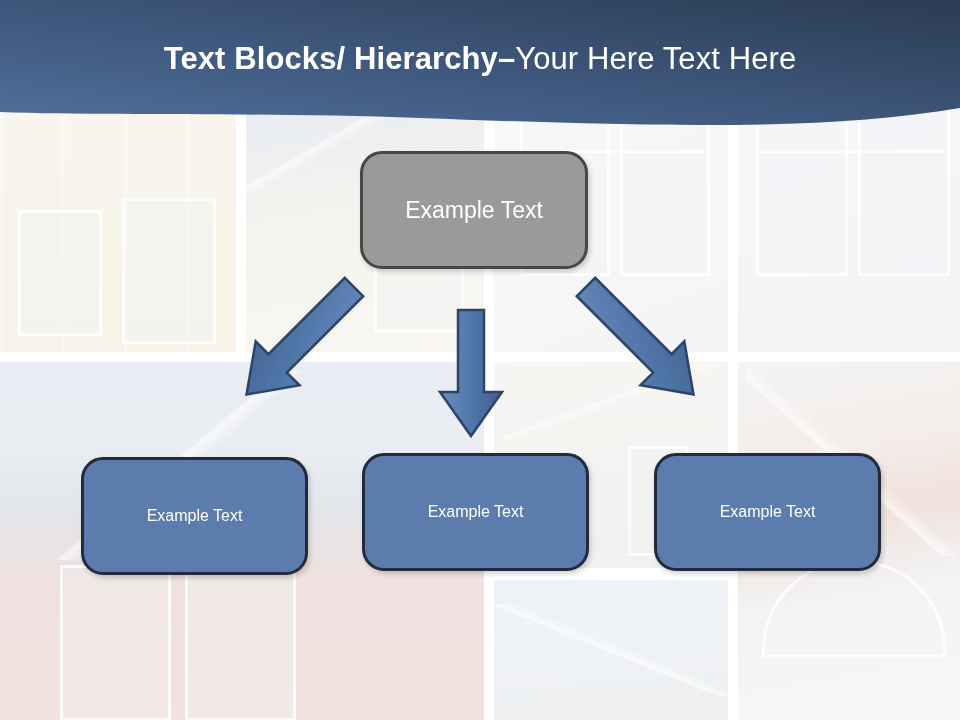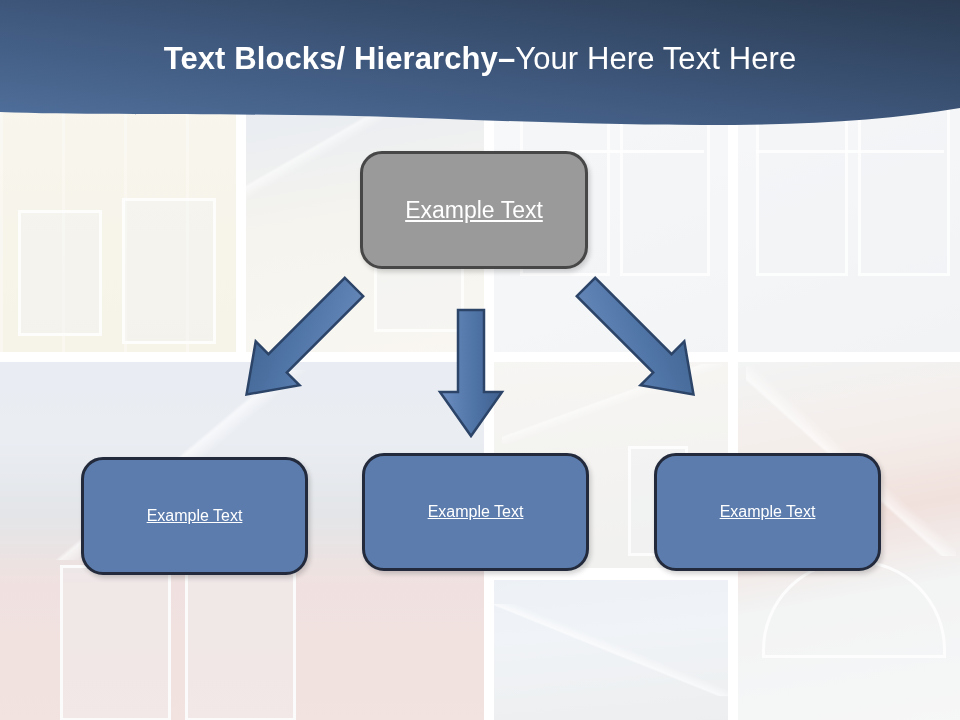--- a/index.html
+++ b/index.html
@@ -137,21 +137,20 @@
 
   
   .node {
     position: absolute;
     display: flex;
     align-items: center;
     justify-content: center;
     box-sizing: border-box;
     color: #ffffff;
     text-align: center;
-    text-decoration: underline;
   }
   .node-root {
     left: 360px; top: 151px;
     width: 228px; height: 118px;
     background: #9a9a9a;
     border: 3px solid #474747;
     border-radius: 22px;
     font-size: 23px;
     box-shadow: 2px 3px 5px rgba(0,0,0,0.18);
   }

